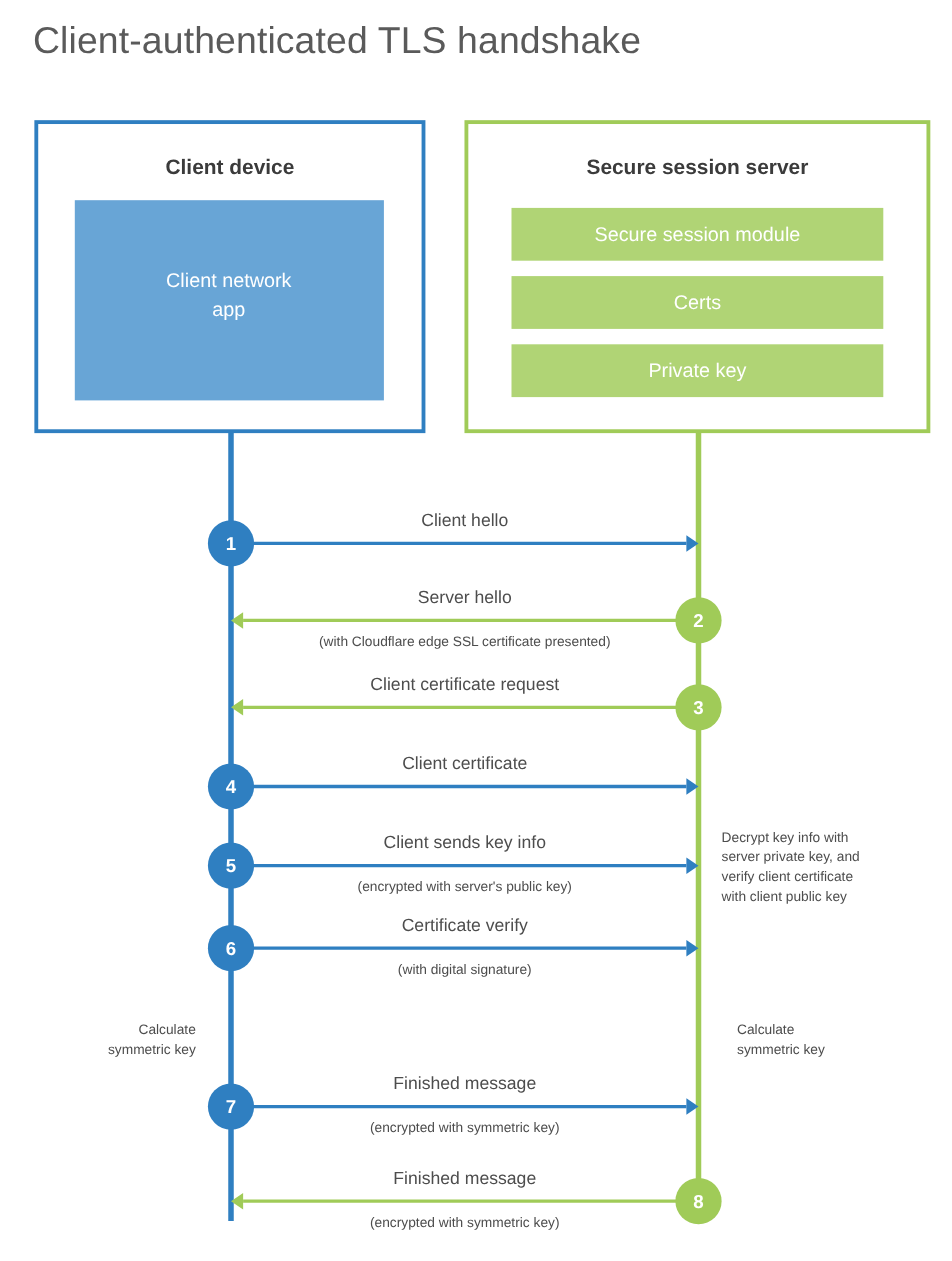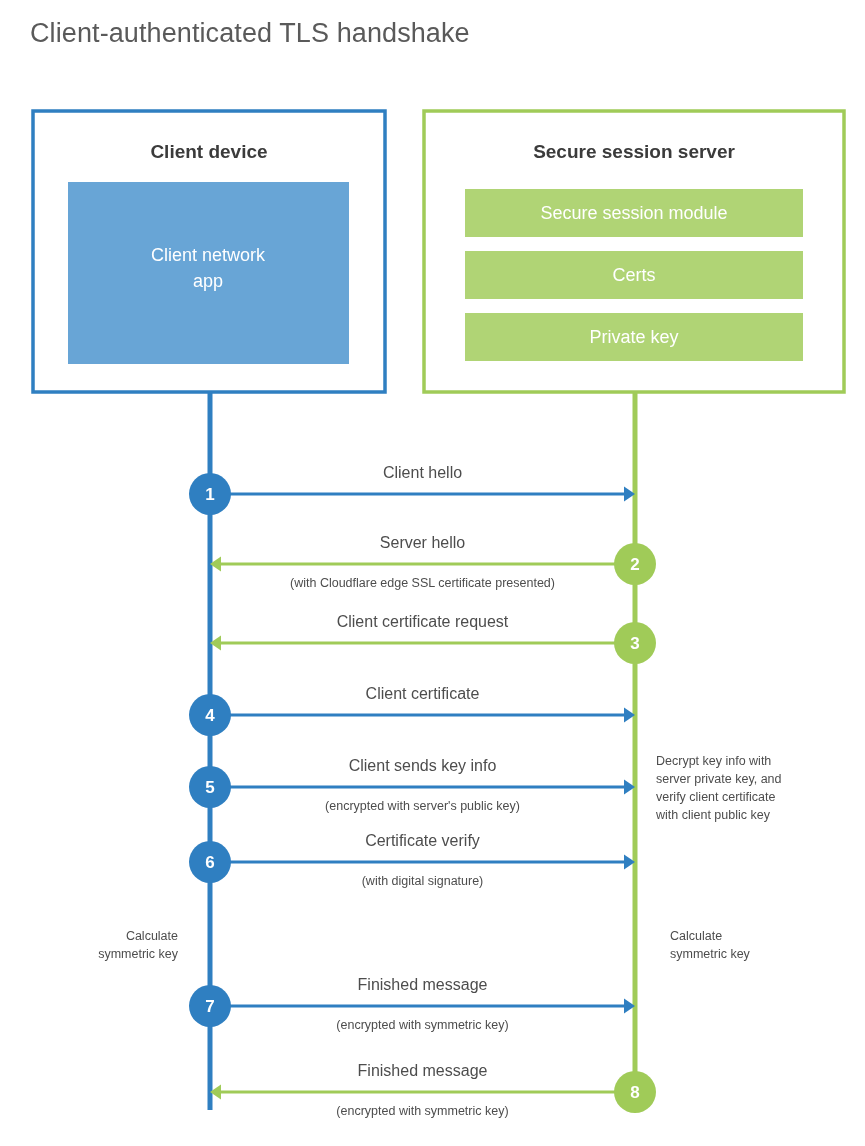--- a/index.html
+++ b/index.html
@@ -17,21 +17,21 @@
   }
   #diagram-root {
     position: relative;
     width: 865px;
     height: 1146px;
   }
   #page-title {
     position: absolute;
     left: 30px;
     top: 18px;
-    font-size: 27px;
+    font-size: 34px;
     font-weight: 400;
     color: #5a5a5a;
     letter-spacing: 0.1px;
     white-space: nowrap;
   }
   svg#flow {
     position: absolute;
     left: 0;
     top: 0;
   }

